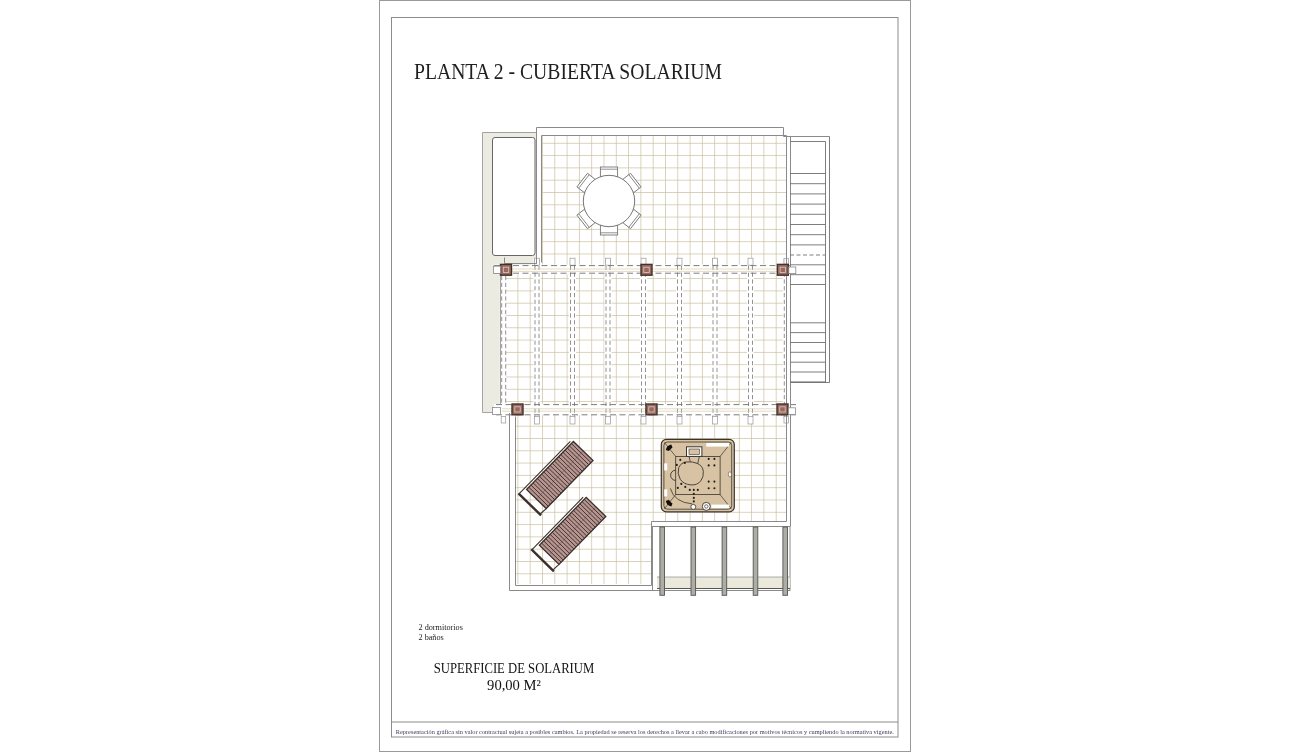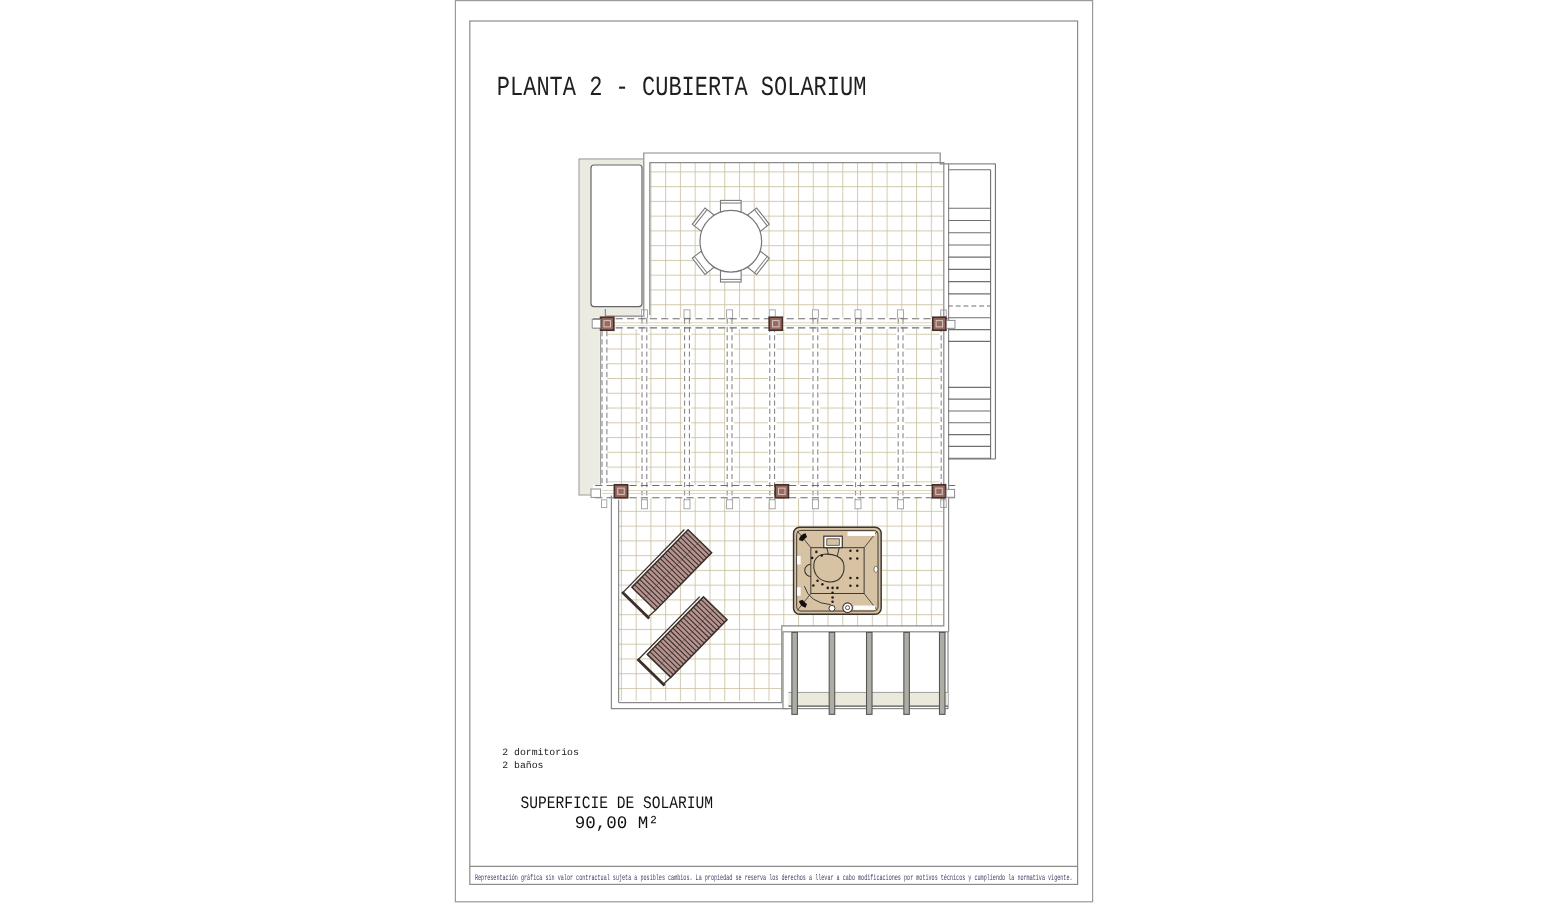--- a/index.html
+++ b/index.html
@@ -1,16 +1,16 @@
 <!DOCTYPE html>
 <html><head>
 <meta charset="utf-8">
 <style>
   html,body{margin:0;padding:0;background:#ffffff;}
-  #page{position:relative;width:1111px;height:755px;font-family:Liberation Mono, monospace;}
+  #page{position:relative;width:1111px;height:755px;font-family:Liberation Serif, serif;}
   svg{position:absolute;left:0;top:0;}
 </style>
 </head>
 <body>
 <div id="page">
 <svg width="1290" height="755" viewBox="0 0 1290 755">
   <defs>
     <pattern id="tile" width="12.3" height="12.3" patternUnits="userSpaceOnUse" x="0.8" y="7.5">
       <path d="M0 0.45 H12.3 M0.45 0 V12.3" stroke="#c9bf9e" stroke-width="0.7" fill="none"></path>
     </pattern>

